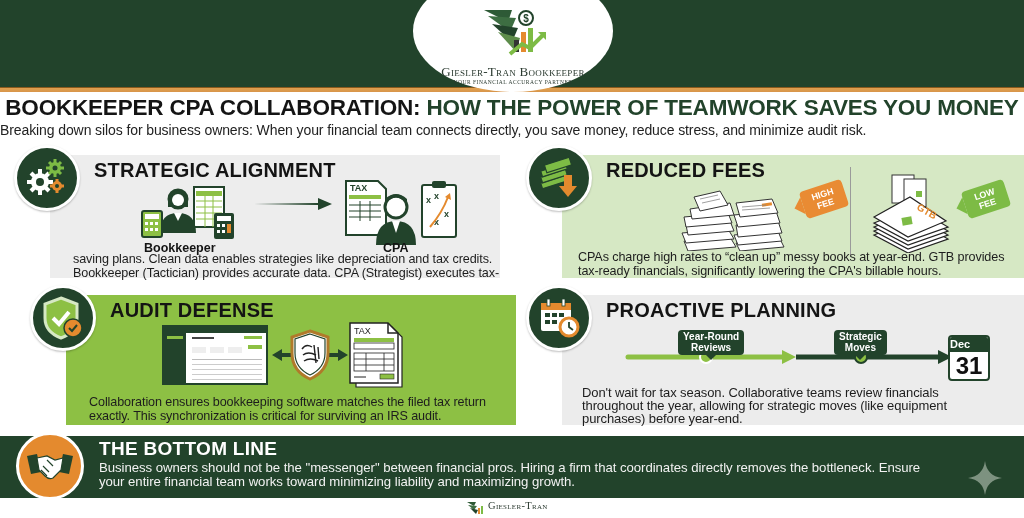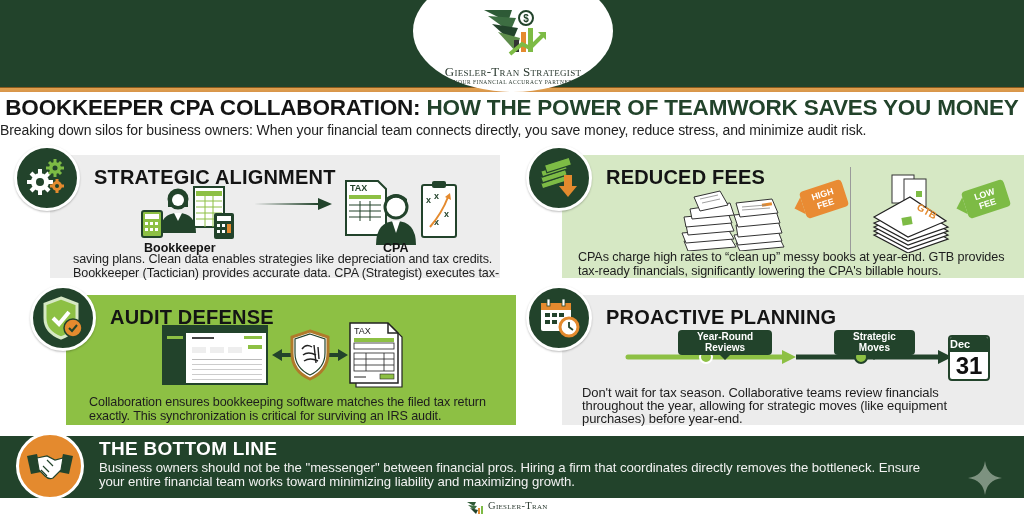--- a/index.html
+++ b/index.html
@@ -17,21 +17,21 @@
   
   .title { position: absolute; left: 0; top: 95px; width: 1024px; text-align: center; font-size: 22.5px; font-weight: 700; letter-spacing: -0.2px; white-space: nowrap; }
   .title .t-dark { color: #141414; }
   .title .t-green { color: #22432b; }
   .subtitle { position: absolute; left: 0; top: 122px; width: 1024px; text-align: left; font-size: 14px; color: #222; white-space: nowrap; letter-spacing: -0.1px; }
 
   
   .panel { position: absolute; }
   .panel .bg { position: absolute; left: 50px; top: 10px; right: 0; bottom: 0; }
   .panel .badge { position: absolute; left: 14px; top: 0; width: 66px; height: 66px; border-radius: 50%; background: #22432b; border: 3px solid #fff; box-shadow: 0 1px 2px rgba(0,0,0,0.25); display: flex; align-items: center; justify-content: center; z-index: 3; }
-  .panel .ptitle { position: absolute; left: 94px; top: 14px; font-size: 20px; font-weight: 700; color: #141414; letter-spacing: 0.2px; white-space: nowrap; z-index: 2; margin-top: 7px; }
+  .panel .ptitle { position: absolute; left: 94px; top: 14px; font-size: 20px; font-weight: 700; color: #141414; letter-spacing: 0.2px; white-space: nowrap; z-index: 2; }
   .panel .pbody { position: absolute; font-size: 12.6px; line-height: 14.2px; color: #1d1d1d; z-index: 2; letter-spacing: -0.1px; }
 
   #p-strategic { left: 0; top: 145px; width: 500px; height: 133px; }
   #p-strategic .bg { background: #ededed; }
   #p-fees { left: 512px; top: 145px; width: 512px; height: 133px; }
   #p-fees .bg { background: #d6e8c4; }
   #p-audit { left: 16px; top: 285px; width: 500px; height: 140px; }
   #p-audit .bg { background: #8dc044; }
   #p-plan { left: 512px; top: 285px; width: 512px; height: 140px; }
   #p-plan .bg { background: #ececec; }
@@ -40,21 +40,21 @@
 
   
   .tag { position: absolute; width: 44px; height: 28px; border-radius: 4px; color: #fff; font-size: 9px; font-weight: 700; line-height: 10px; text-align: center; padding-top: 4px; transform: rotate(-18deg); z-index: 2; }
   .tag.high { background: #e98b33; }
   .tag.low { background: #7dbb45; }
   .tag::before { content: ""; position: absolute; left: -9px; top: 5px; width: 0; height: 0; border-top: 9px solid transparent; border-bottom: 9px solid transparent; }
   .tag.high::before { border-right: 9px solid #e98b33; }
   .tag.low::before { border-right: 9px solid #7dbb45; }
 
   
-  .pill { position: absolute; background: #22432b; color: #fff; font-size: 10px; font-weight: 700; line-height: 10.5px; text-align: center; border-radius: 4px; padding: 2px 19px; z-index: 2; }
+  .pill { position: absolute; background: #22432b; color: #fff; font-size: 10px; font-weight: 700; line-height: 10.5px; text-align: center; border-radius: 4px; padding: 2px 5px; z-index: 2; }
   .pill::after { content: ""; position: absolute; left: 50%; bottom: -5px; margin-left: -5px; border-left: 5px solid transparent; border-right: 5px solid transparent; border-top: 5px solid #22432b; }
   .cal-box { position: absolute; width: 42px; height: 46px; border: 2px solid #22432b; border-radius: 4px; background: #fff; z-index: 2; overflow: hidden; }
   .cal-month { background: #22432b; color: #fff; font-size: 11px; font-weight: 700; text-align: left; height: 15px; line-height: 15px; }
   .cal-day { text-align: center; font-size: 24px; font-weight: 700; color: #111; line-height: 28px; }
 
   
   .bottom-band { position: absolute; left: 0; top: 436px; width: 1024px; height: 62px; background: #22432b; }
   .bottom-badge { position: absolute; left: 16px; top: 432px; width: 68px; height: 68px; border-radius: 50%; background: #e48a2e; border: 3px solid #fff; display: flex; align-items: center; justify-content: center; z-index: 3; }
   .bottom-title { position: absolute; left: 99px; top: 438px; font-size: 19px; font-weight: 700; color: #fff; white-space: nowrap; letter-spacing: 0.3px; }
   .bottom-body { position: absolute; left: 99px; top: 461px; width: 900px; font-size: 13.2px; line-height: 13.8px; color: #f2f2f2; letter-spacing: -0.05px; }
@@ -76,21 +76,21 @@
   <path d="M14 18 L40 22 L34 36 Z" fill="#22432b"></path>
   <path d="M20 26 L42 32 L38 46 Z" fill="#5d8c4a"></path>
   <circle cx="48" cy="12" r="7" fill="#fff" stroke="#22432b" stroke-width="2"></circle>
   <text x="48" y="16" font-size="10" font-weight="700" text-anchor="middle" fill="#22432b" font-family="Liberation Sans, sans-serif">$</text>
   <rect x="36" y="34" width="5" height="12" fill="#333"></rect>
   <rect x="43" y="26" width="5" height="20" fill="#e48a2e"></rect>
   <rect x="50" y="22" width="5" height="24" fill="#7dbb45"></rect>
   <path d="M32 48 L44 38 L52 42 L66 28" stroke="#7dbb45" stroke-width="4" fill="none"></path>
   <path d="M60 26 L68 26 L68 34 Z" fill="#7dbb45"></path>
 </svg>
-<div class="logo-name">Giesler-Tran Strategist</div>
+<div class="logo-name">Giesler-Tran Bookkeeper</div>
 <div class="logo-tag">Your Financial Accuracy Partner</div>
 
 <div class="title">
   <span class="t-dark">BOOKKEEPER CPA COLLABORATION:</span>
   <span class="t-green">HOW THE POWER OF TEAMWORK SAVES YOU MONEY</span>
 </div>
 <div class="subtitle">Breaking down silos for business owners: When your financial team connects directly, you save money, reduce stress, and minimize audit risk.</div>
 
 <div class="panel" id="p-strategic">
   <div class="bg"></div>

